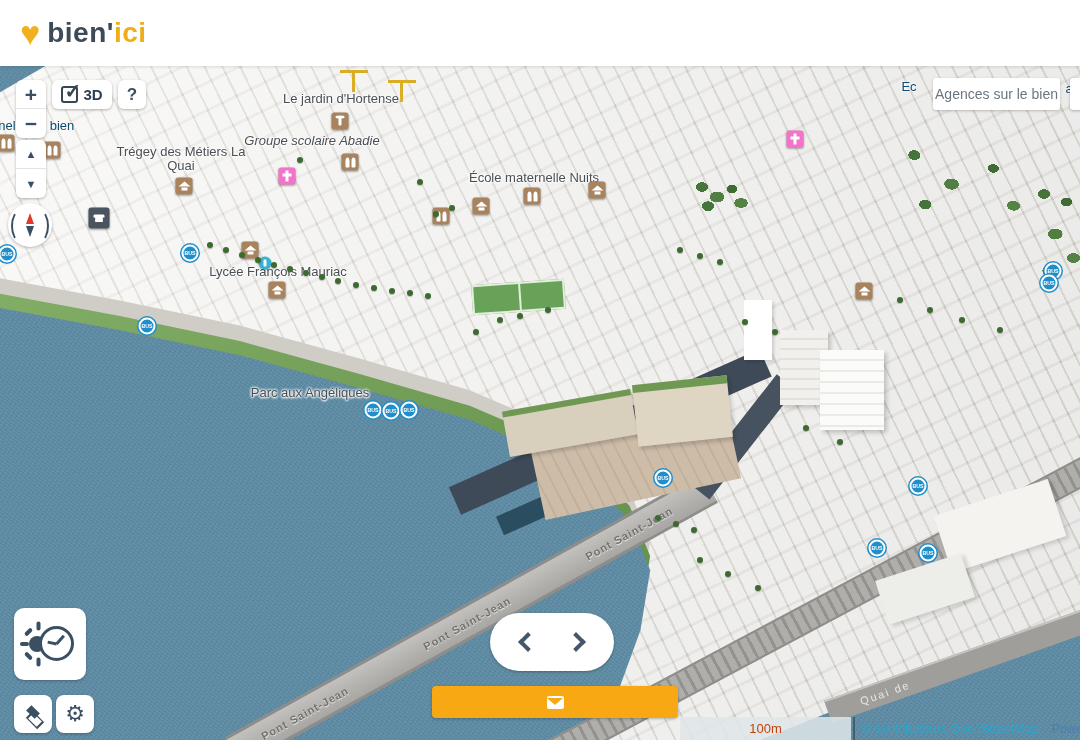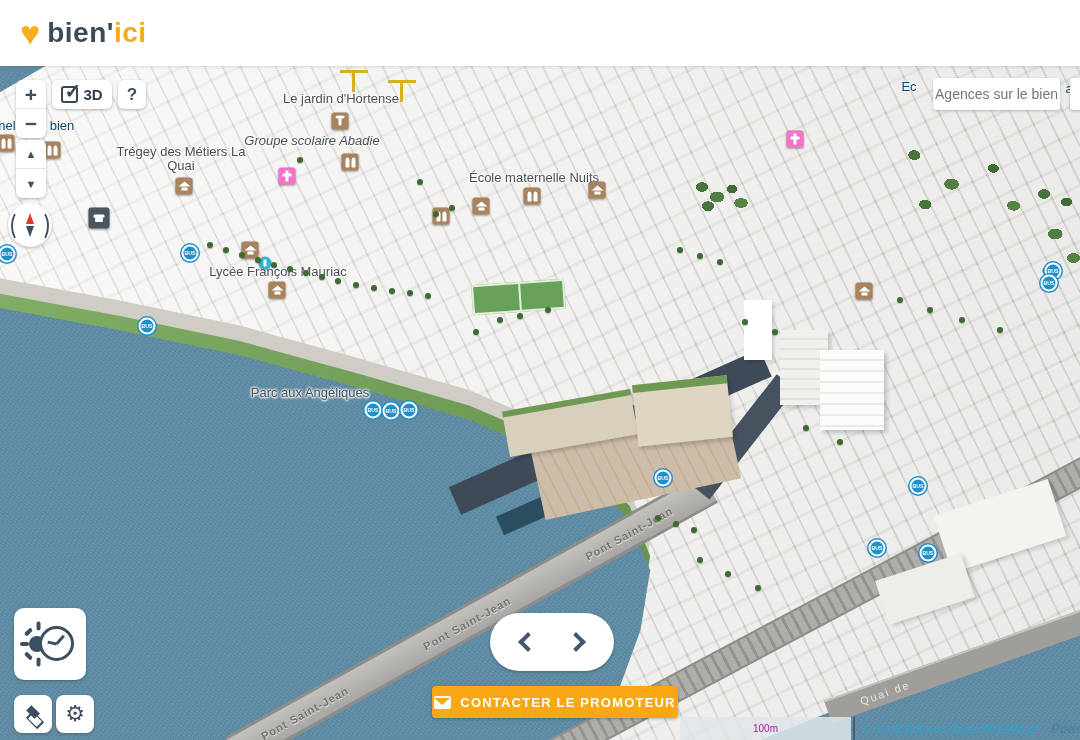--- a/index.html
+++ b/index.html
@@ -212,21 +212,21 @@
     gap:9px; cursor:pointer; box-shadow:0 1px 3px rgba(0,0,0,.25); }
   .contact-label { color:#fff; font-size:13px; font-weight:bold; letter-spacing:1.2px;
     font-family:"Liberation Sans", sans-serif; }
   .env { position:relative; width:17px; height:13px; background:#fff; border-radius:2px; overflow:hidden; }
   .env::before { content:""; position:absolute; left:0; top:2px; border-left:8.5px solid transparent;
     border-right:8.5px solid transparent; border-top:7px solid #f7a813; }
 
   
   .scalebar { position:absolute; left:680px; top:651px; width:171px; height:23px;
     background:rgba(223,230,233,.85); z-index:11; display:flex; align-items:center;
-    justify-content:center; font-size:10px; color:#a21caf; }
+    justify-content:center; font-size:13px; color:#c2410c; }
   .scale-div { position:absolute; left:853px; top:651px; width:2px; height:23px; background:#44606e; z-index:11; }
   .attrib { position:absolute; left:862px; top:653px; width:218px; height:20px; z-index:11;
     display:flex; align-items:center; gap:13px; font-size:12.5px; white-space:nowrap; }
   .attrib-osm { color:#2ba6cc; text-decoration:none; cursor:pointer; }
   .attrib-pow { color:#4a7fae; text-decoration:none; cursor:pointer; }
 </style>
 </head>
 <body>
 
 <div class="page">
@@ -438,21 +438,20 @@
     <div class="ctl pager">
       <button>
           <span class="chev-l"></span>
         </button>
       <button>
           <span class="chev-r"></span>
         </button>
     </div>
     <button class="contact-btn">
       <span class="env"></span>
-      <span class="contact-label">CONTACTER LE PROMOTEUR</span>
     </button>
 
     <div class="scalebar">100m</div>
     <div class="scale-div"></div>
     <div class="attrib">
       <a class="attrib-osm">© contributeurs OpenStreetMap</a>
       <a class="attrib-pow">Powered by</a>
 
     </div>
   </div>

